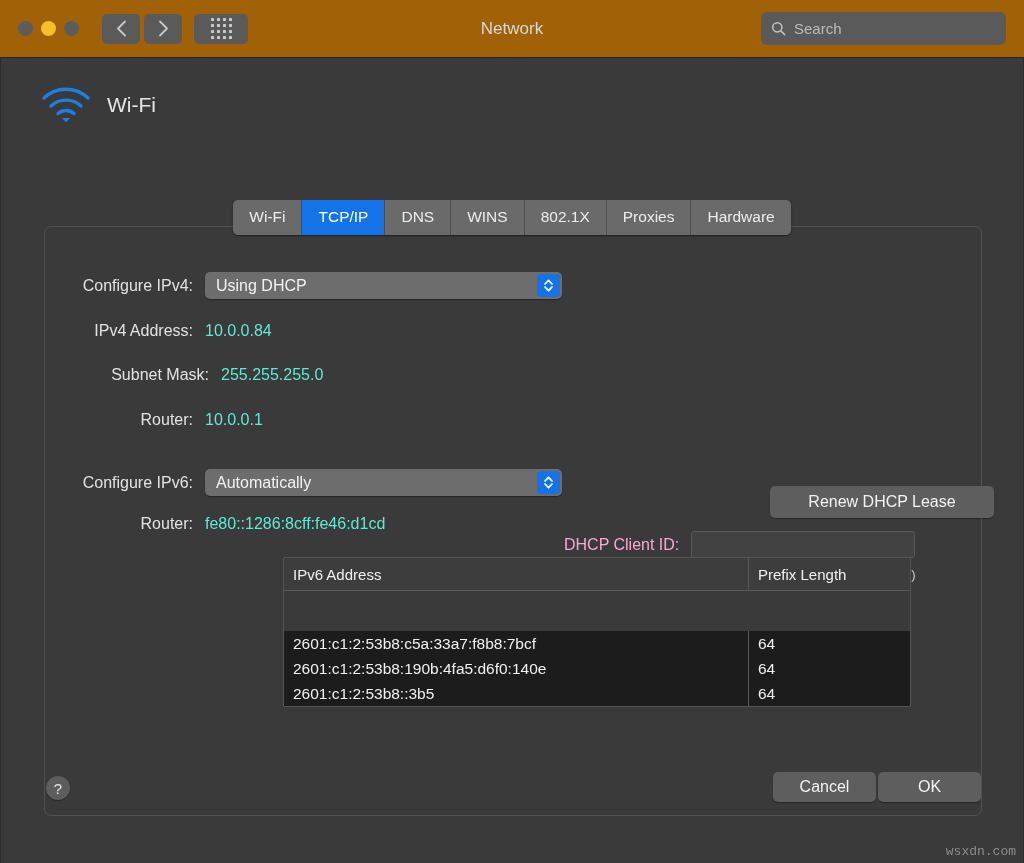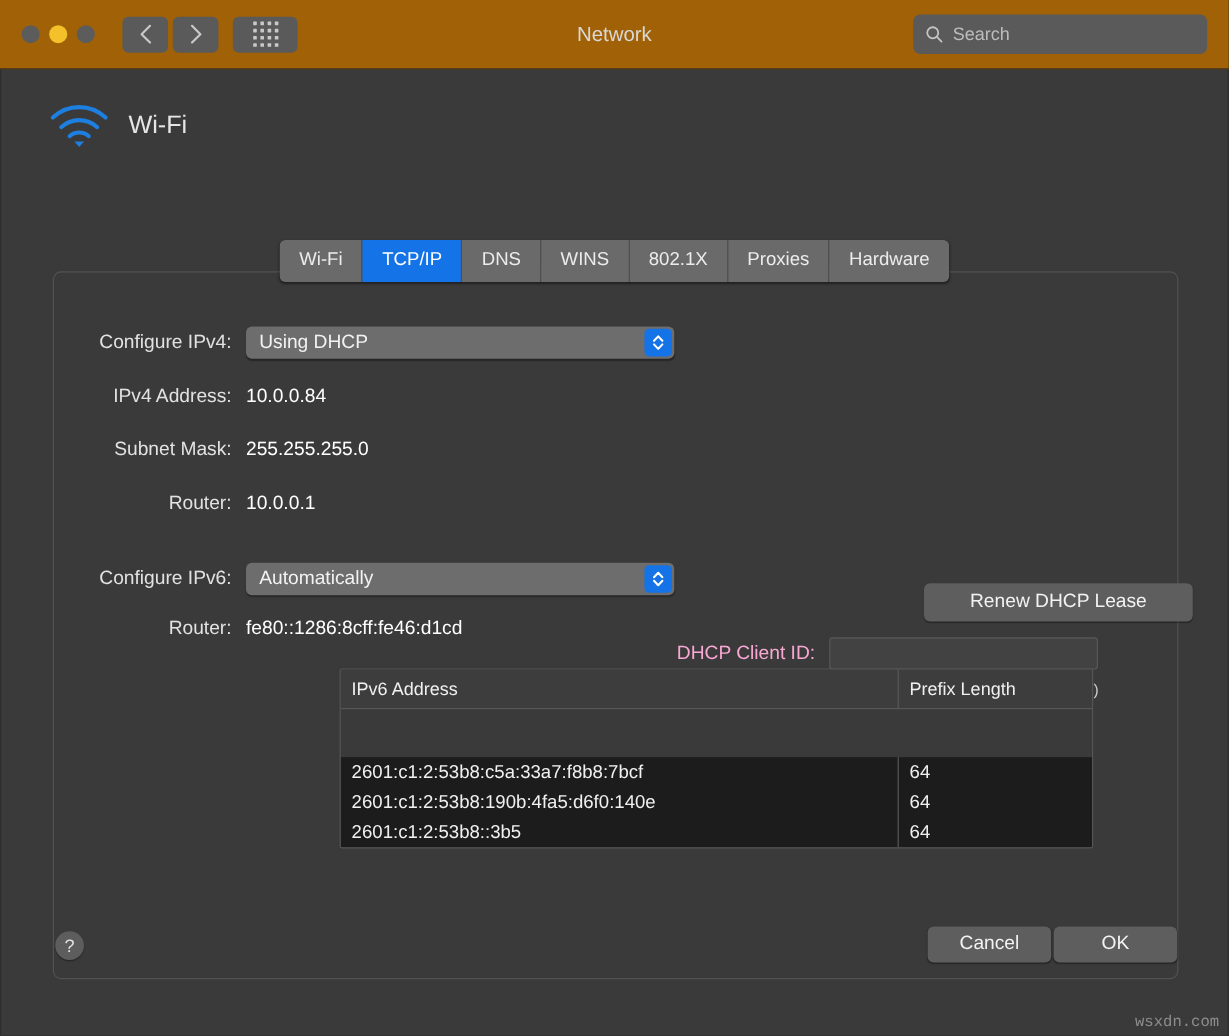--- a/index.html
+++ b/index.html
@@ -182,21 +182,21 @@
   .lbl {
     width: 160px;
     text-align: right;
     font-size: 16px;
     color: #e2e2e2;
     padding-right: 12px;
     white-space: nowrap;
   }
   .val {
     font-size: 16px;
-    color: #ffffff;
+    color: #5eead4;
     white-space: nowrap;
   }
 
   
   .popup {
     position: relative;
     width: 357px;
     height: 27px;
     background: #6d6d6d;
     border-radius: 5px;
@@ -446,21 +446,21 @@
             </svg>
           </span>
         </div>
       </div>
 
       <div class="form-row" style="left:0; top:95px;">
         <span class="lbl">IPv4 Address:</span>
         <span class="val">10.0.0.84</span>
       </div>
 
-      <div class="form-row" style="left:0; top:139px;">
+      <div class="form-row" style="left:16px; top:139px;">
         <span class="lbl">Subnet Mask:</span>
         <span class="val">255.255.255.0</span>
       </div>
 
       <div class="form-row" style="left:0; top:184px;">
         <span class="lbl">Router:</span>
         <span class="val">10.0.0.1</span>
       </div>
 
       <div class="renew-btn">Renew DHCP Lease</div>

